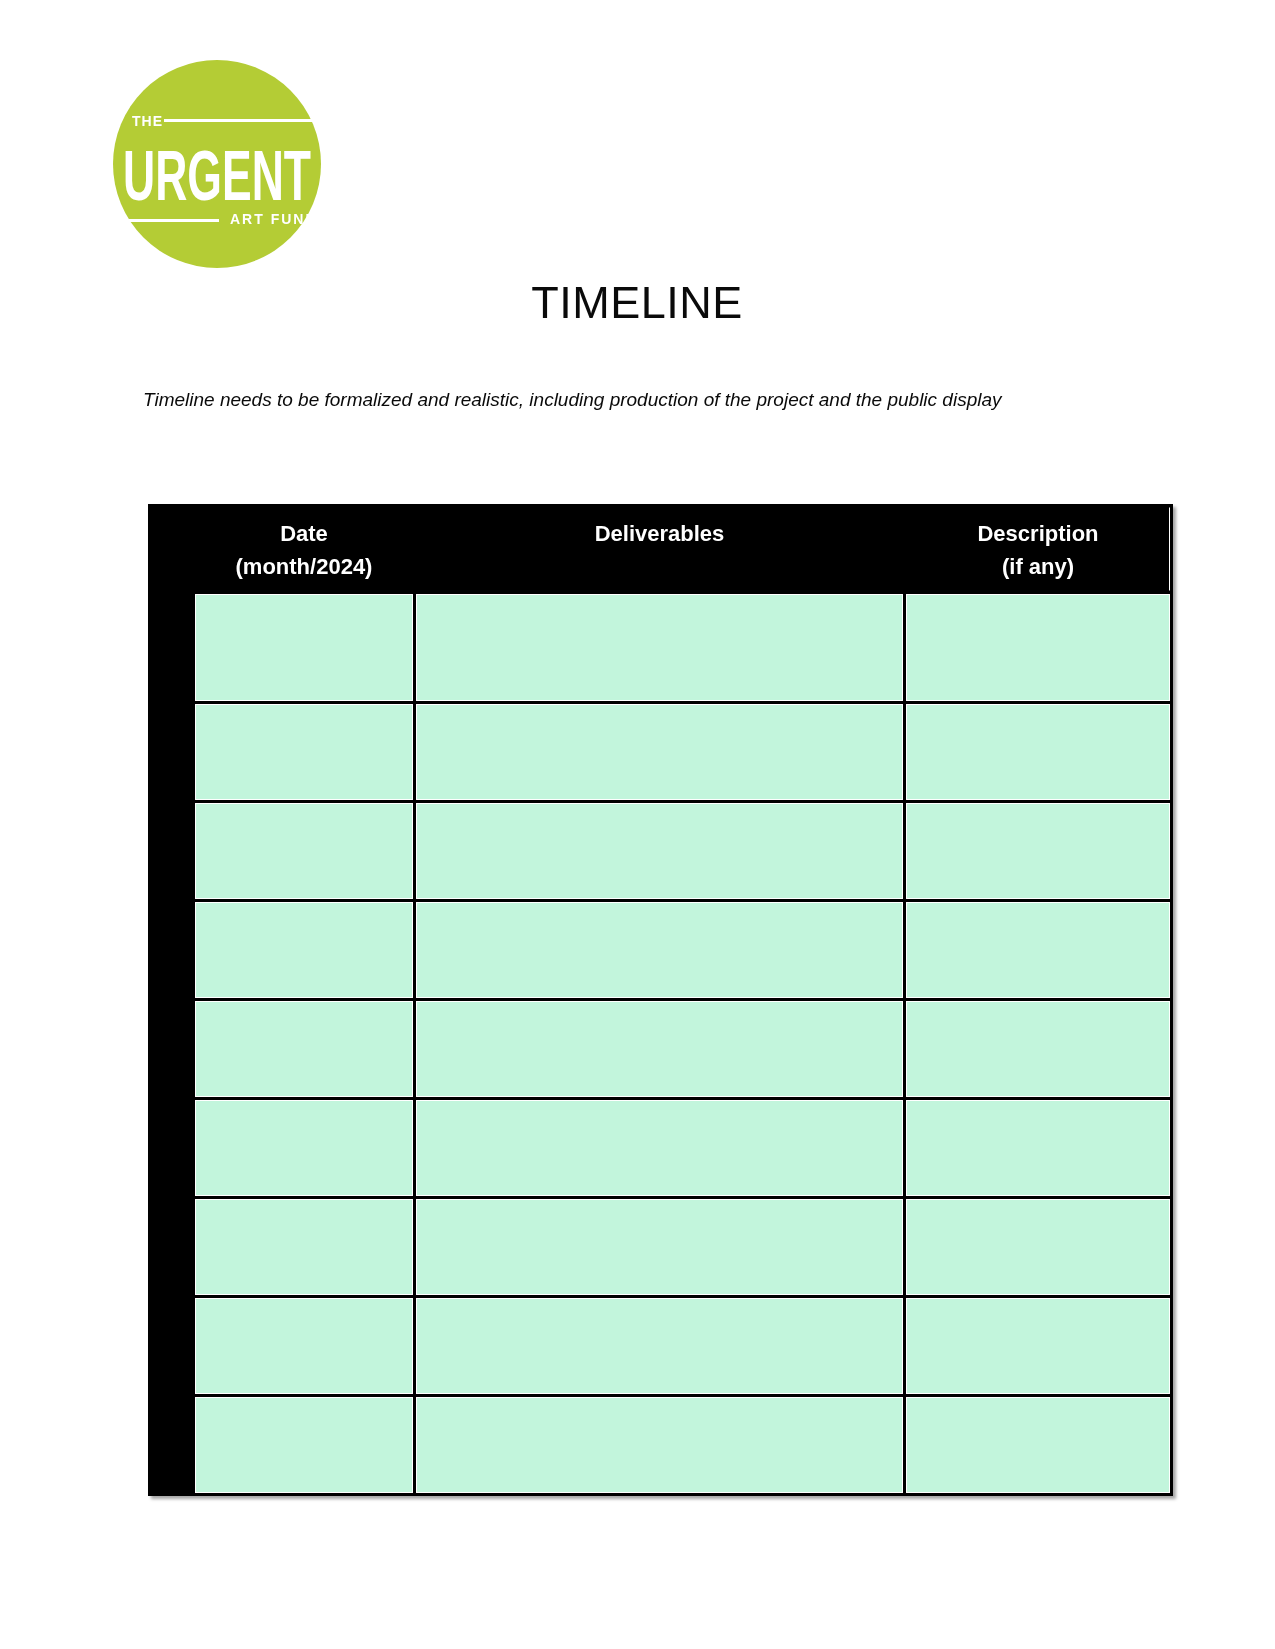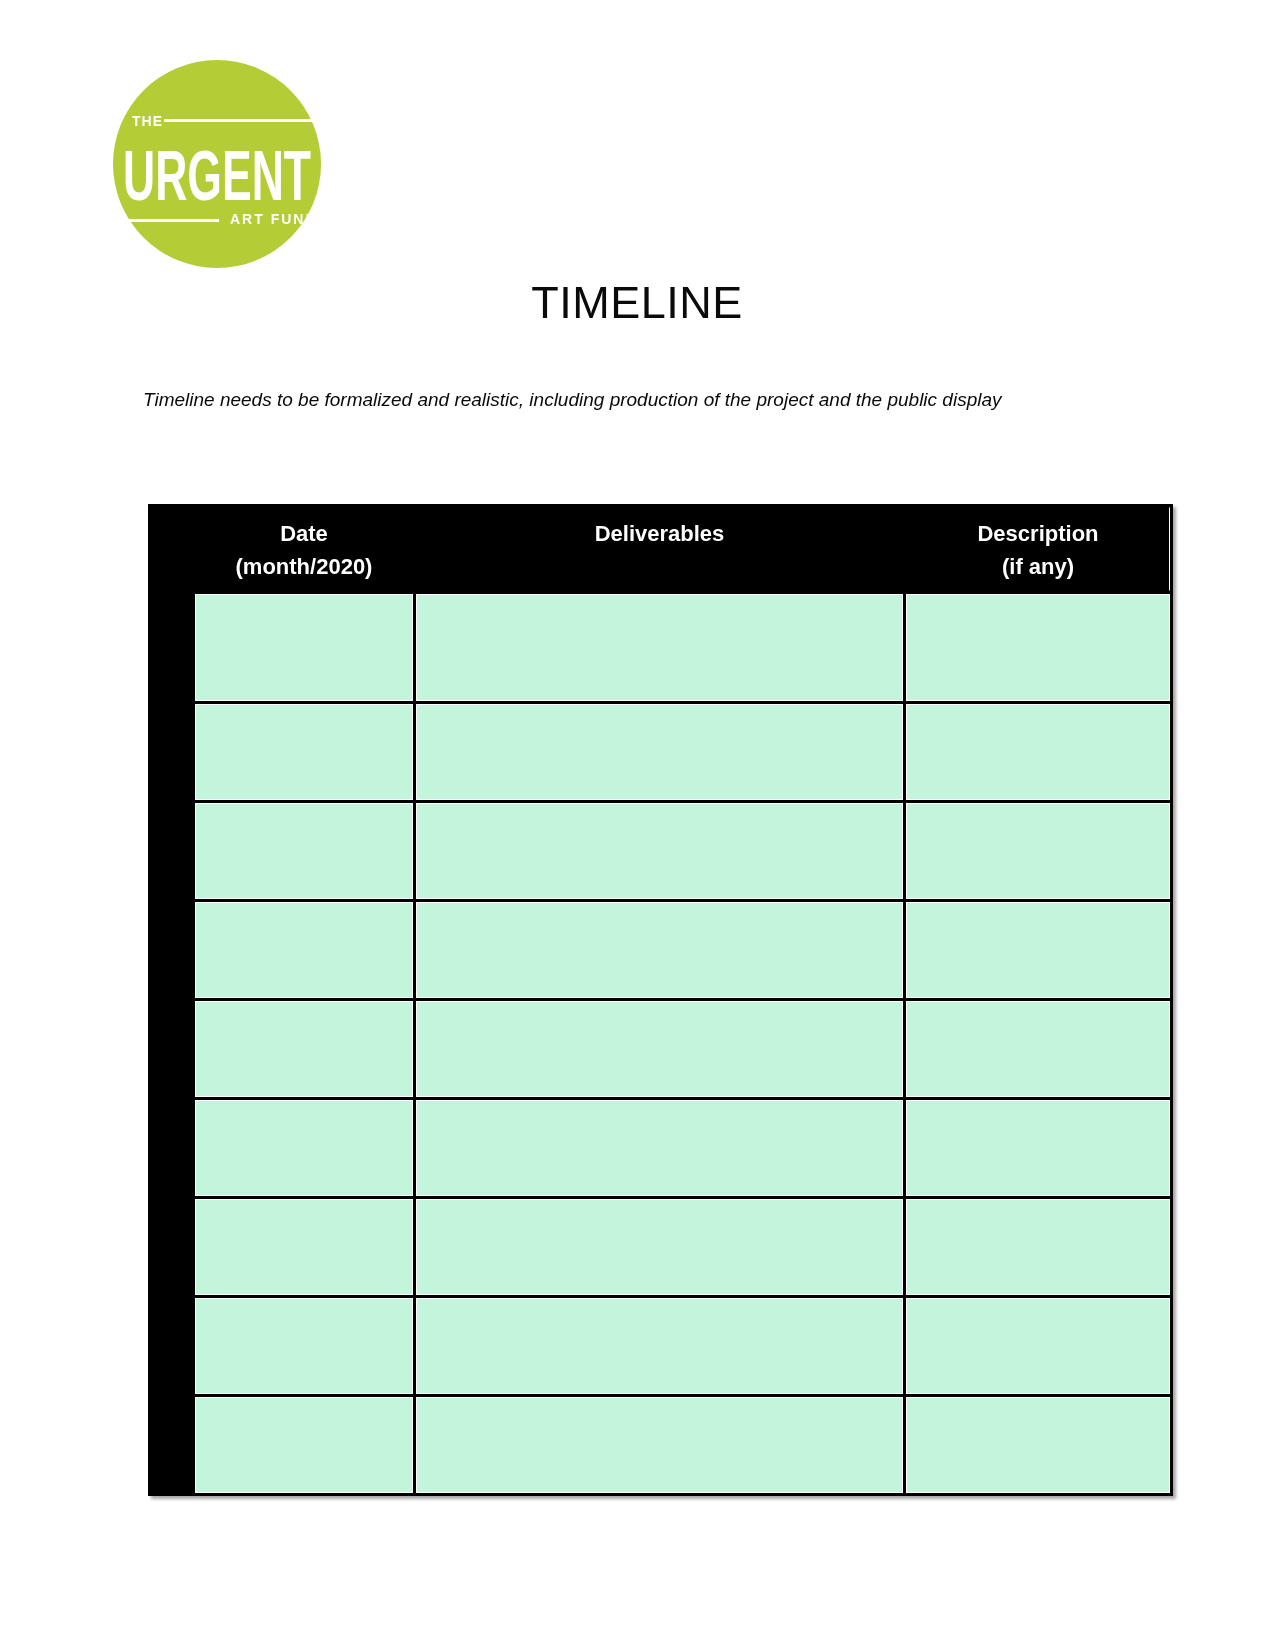--- a/index.html
+++ b/index.html
@@ -126,21 +126,21 @@
   <table class="timeline-table">
     <colgroup>
       <col style="width:218px">
       <col style="width:487px">
       <col style="width:264px">
     </colgroup>
     <thead>
       <tr>
         <th>
           <div>Date</div>
-          <div>(month/2020)</div>
+          <div>(month/2024)</div>
         </th>
         <th>
           <div>Deliverables</div>
           <div></div>
         </th>
         <th>
           <div>Description</div>
           <div>(if any)</div>
         </th>
       </tr>

